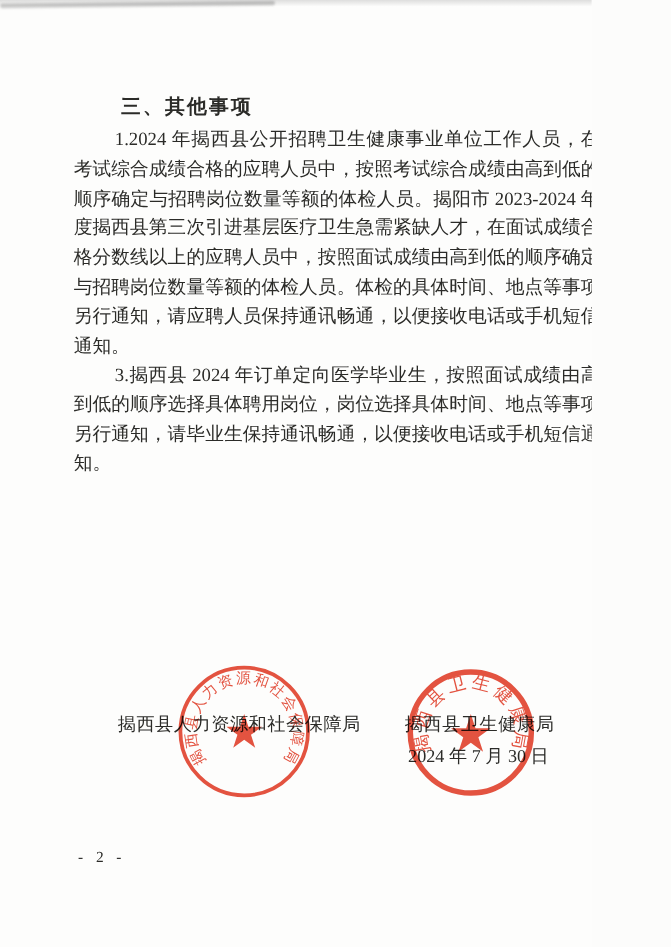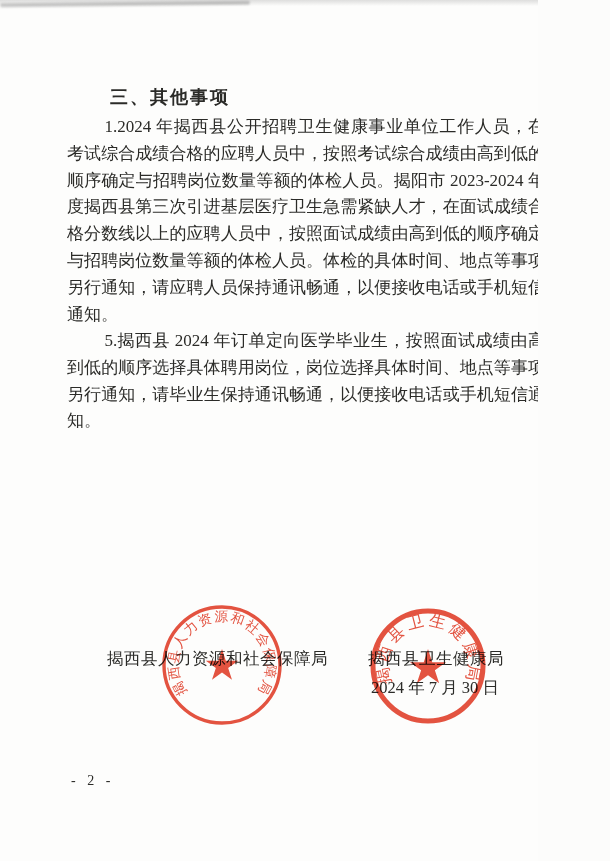--- a/index.html
+++ b/index.html
@@ -58,21 +58,21 @@
 
 <div class="page">
 
   <div class="scan-edge-top"></div>
   <div class="scan-smudge"></div>
 
   <h2 class="heading">三、其他事项</h2>
 
   <p class="body-para para-1">1.2024 年揭西县公开招聘卫生健康事业单位工作人员，在考试综合成绩合格的应聘人员中，按照考试综合成绩由高到低的顺序确定与招聘岗位数量等额的体检人员。揭阳市 2023-2024 年度揭西县第三次引进基层医疗卫生急需紧缺人才，在面试成绩合格分数线以上的应聘人员中，按照面试成绩由高到低的顺序确定与招聘岗位数量等额的体检人员。体检的具体时间、地点等事项另行通知，请应聘人员保持通讯畅通，以便接收电话或手机短信通知。</p>
 
-  <p class="body-para para-2">5.揭西县 2024 年订单定向医学毕业生，按照面试成绩由高到低的顺序选择具体聘用岗位，岗位选择具体时间、地点等事项另行通知，请毕业生保持通讯畅通，以便接收电话或手机短信通知。</p>
+  <p class="body-para para-2">3.揭西县 2024 年订单定向医学毕业生，按照面试成绩由高到低的顺序选择具体聘用岗位，岗位选择具体时间、地点等事项另行通知，请毕业生保持通讯畅通，以便接收电话或手机短信通知。</p>
 
 
   <div class="sig sig-left">揭西县人力资源和社会保障局</div>
   <div class="sig sig-right">揭西县卫生健康局</div>
   <div class="sig sig-date">2024 年 7 月 30 日</div>
 
   <svg class="seal-layer" viewBox="0 0 610 861" xmlns="http://www.w3.org/2000/svg">
     <defs>
       <path id="arcL" d="M 188.3 693.3 A 44 44 0 1 1 255.7 693.3" fill="none"></path>
       <path id="arcR" d="M 391.8 682.9 A 40 40 0 1 1 464.2 682.9" fill="none"></path>

